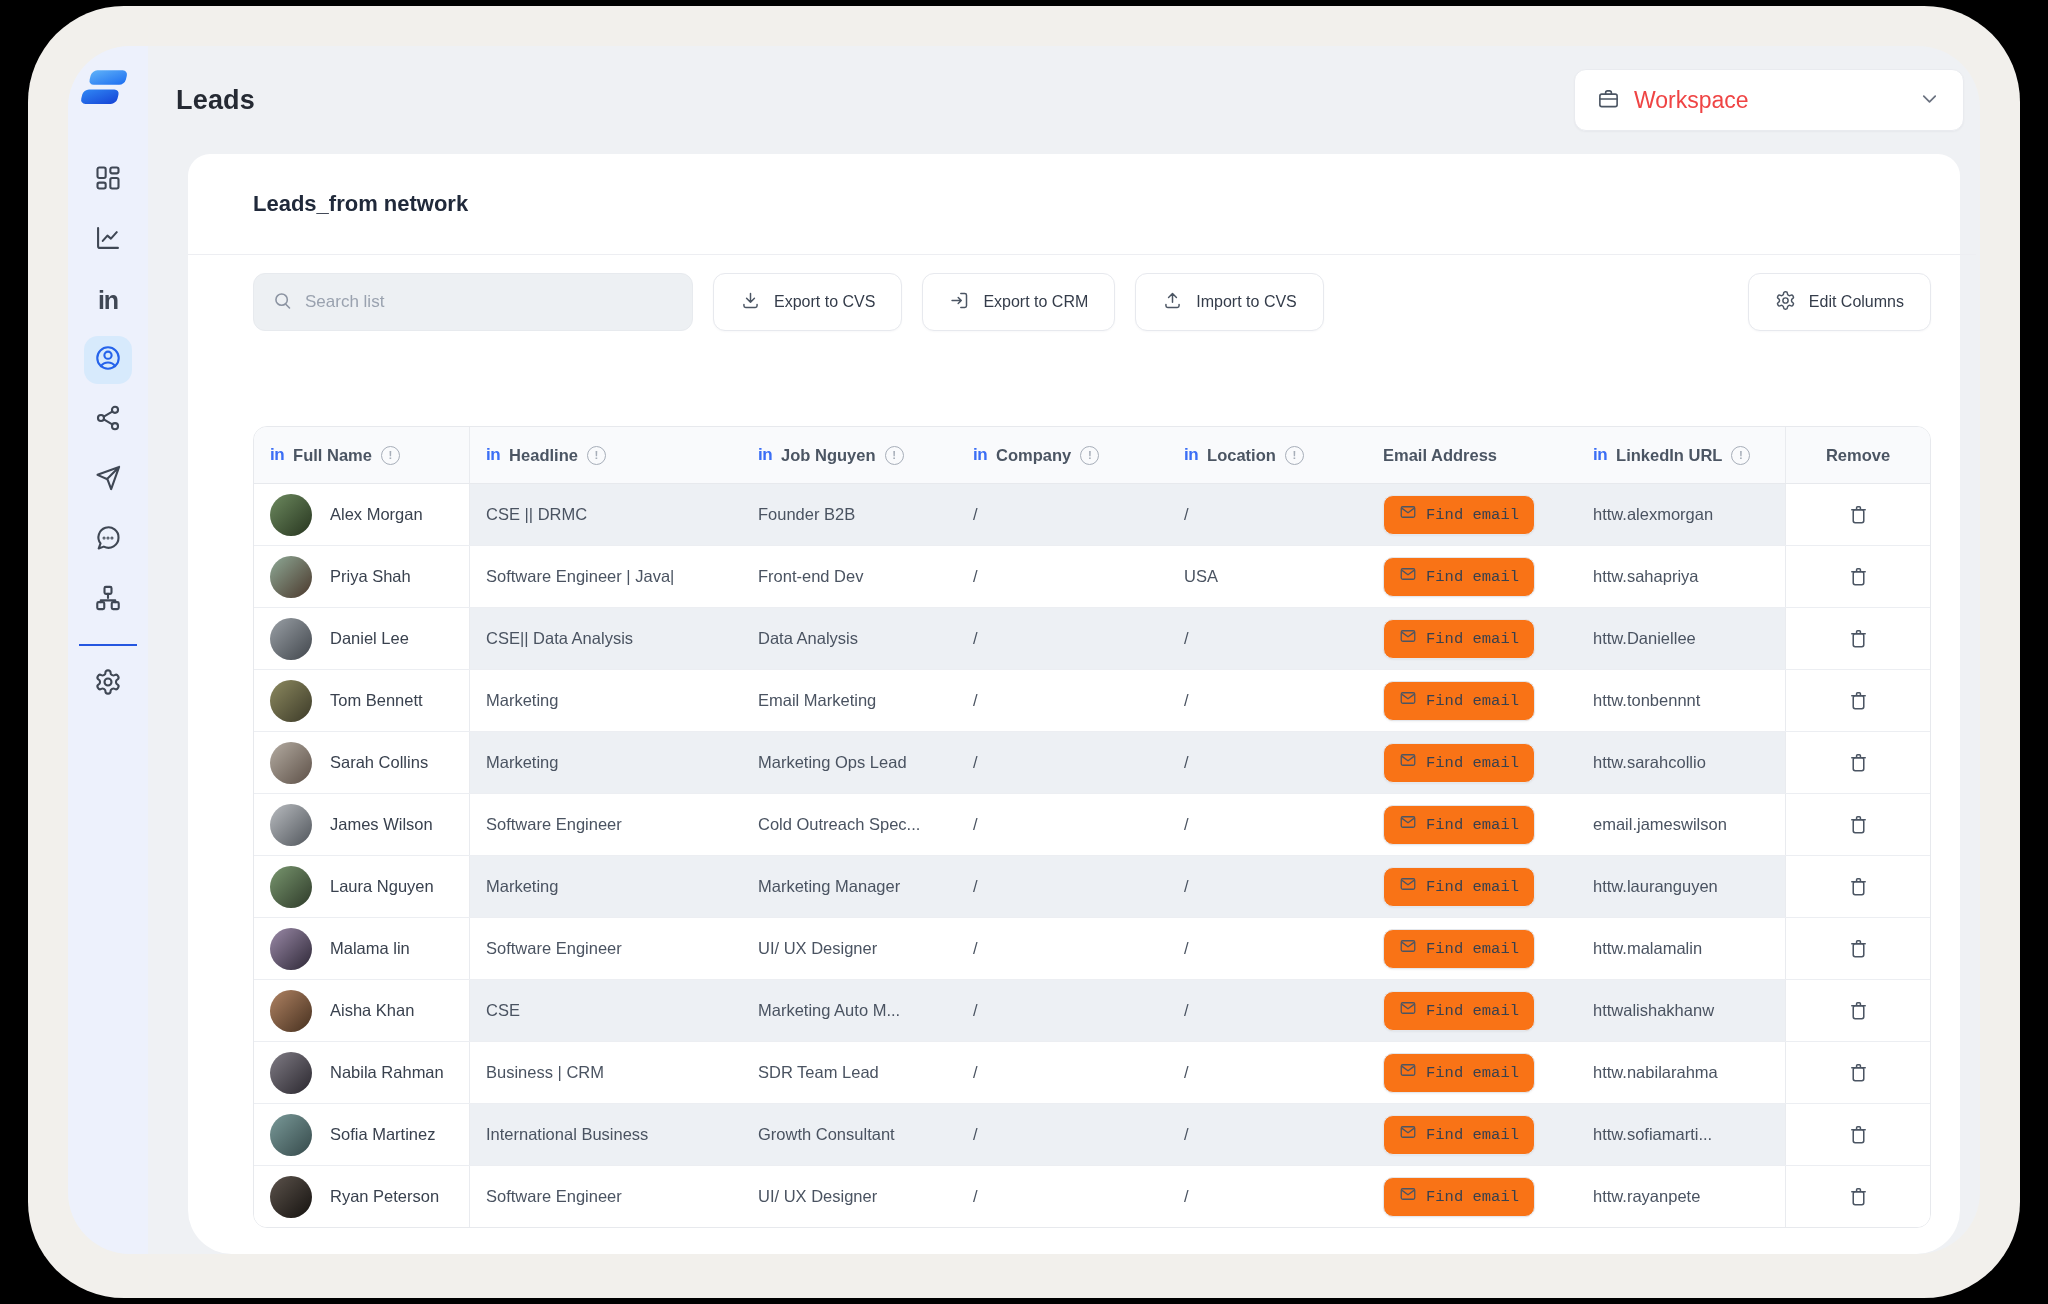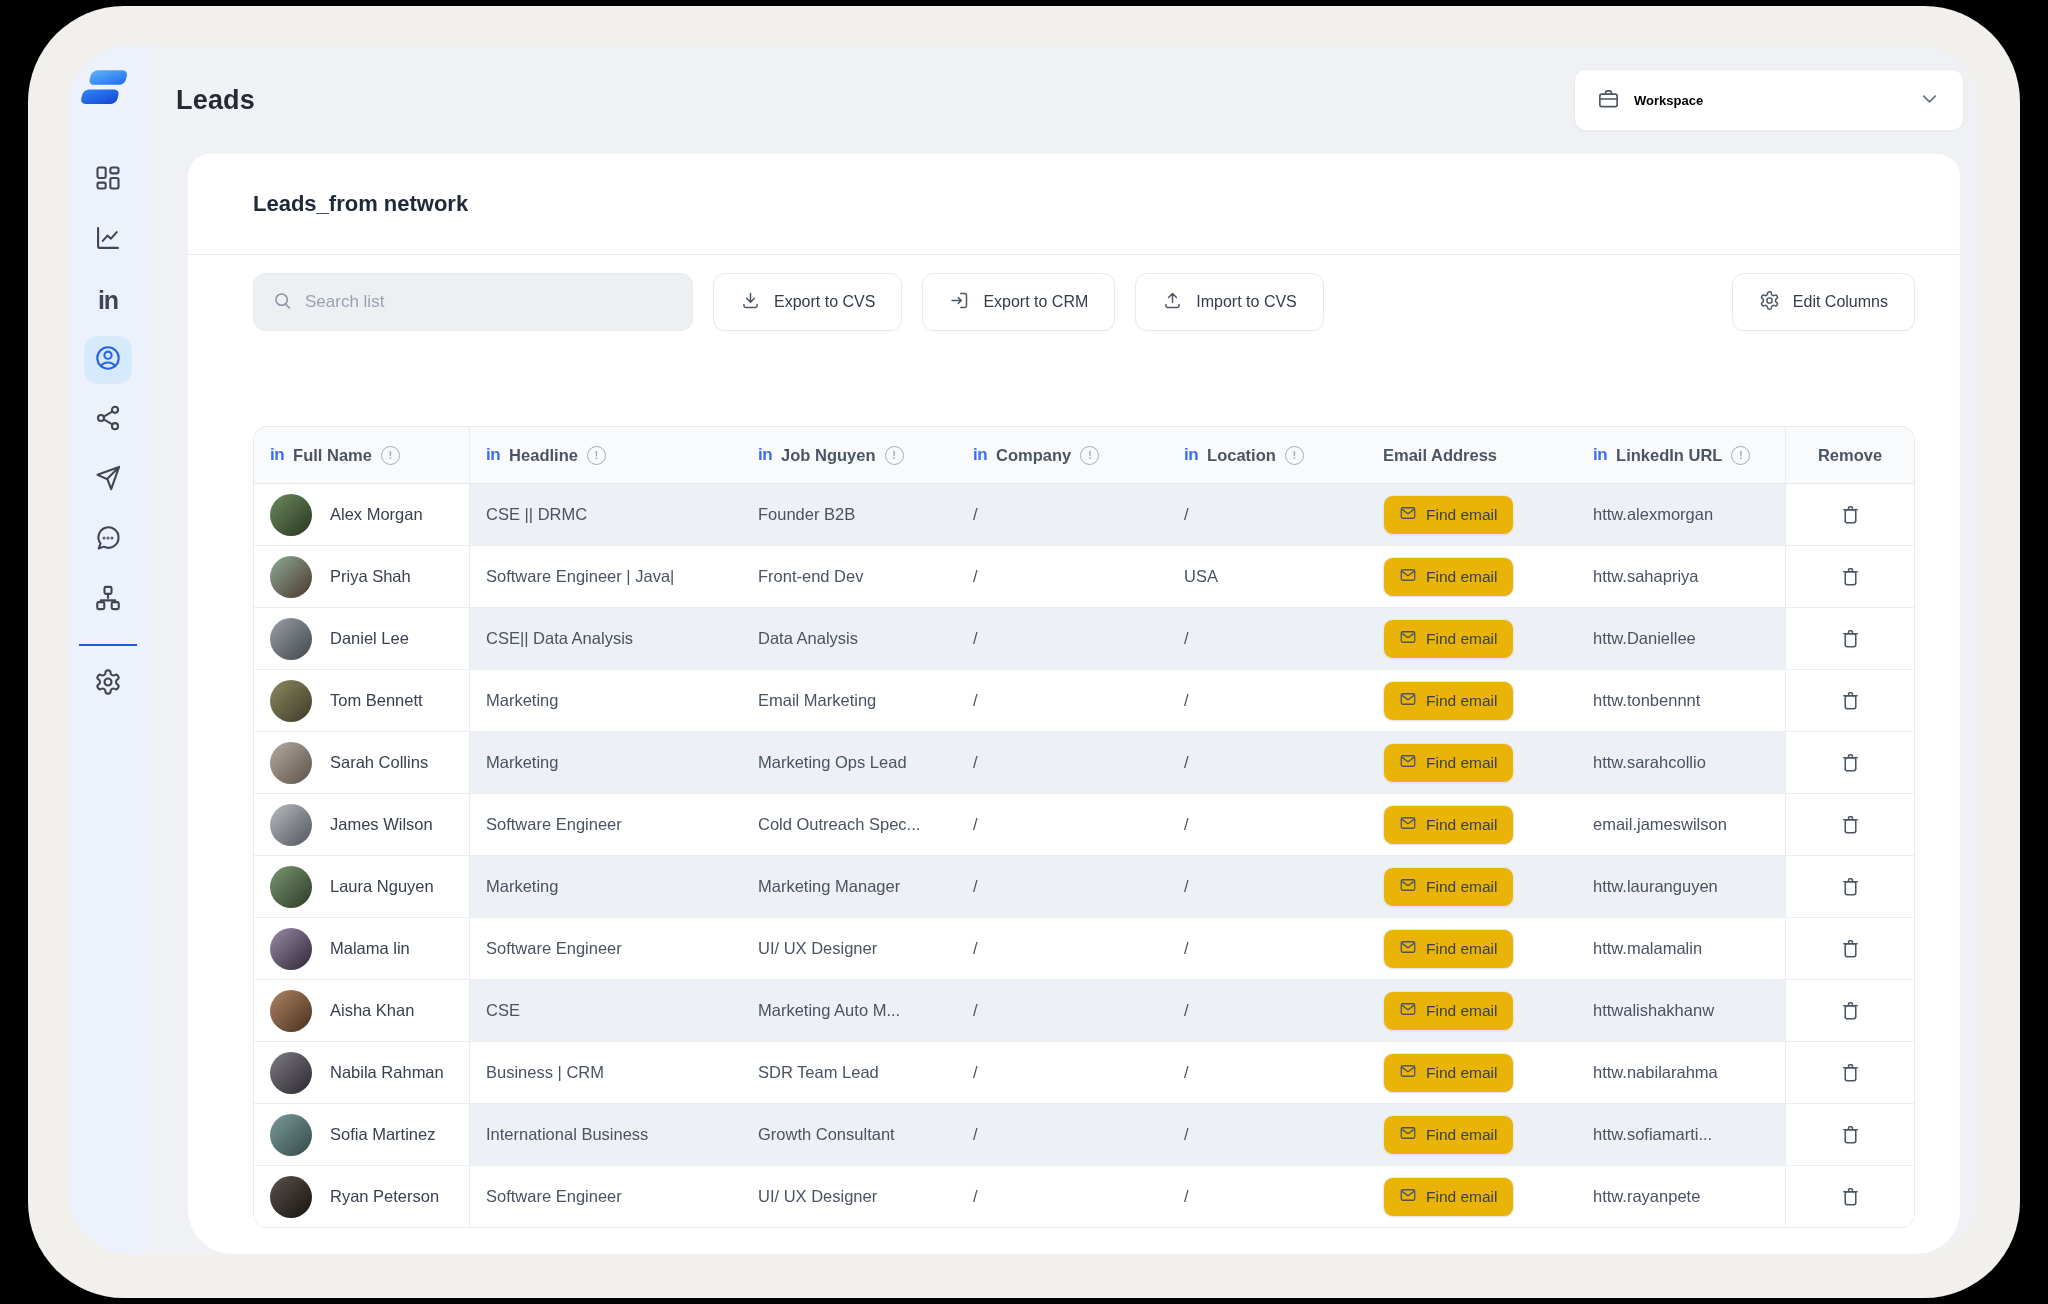--- a/index.html
+++ b/index.html
@@ -22,25 +22,25 @@
   .nav-in { font-weight:800; font-size:25px; color:#3f4754; letter-spacing:-1px; }
   .nav-divider { width:58px; height:0; border-top:2px solid#2456e0; margin:8px 0 14px 0; }
 
   
   .main { flex:1; display:flex; flex-direction:column; min-width:0; }
   .topbar { height:108px; display:flex; align-items:center; padding:0 16px 0 28px; flex:none; }
   .page-title { font-size:27px; font-weight:700; color:#252a33; letter-spacing:.2px; }
   .workspace-btn { margin-left:auto; width:390px; height:62px; background:#fff; border:1px solid #e9ebef; border-radius:12px;
                    display:flex; align-items:center; padding:0 22px; gap:14px; cursor:pointer; box-shadow:0 1px 2px rgba(20,30,50,.04); }
   .workspace-btn svg { width:23px; height:23px; stroke:#4b5563; stroke-width:1.7; fill:none; stroke-linecap:round; stroke-linejoin:round; }
-  .workspace-label { font-size:13px; color:#000000;font-weight:bold; }
+  .workspace-label { font-size:23px; color:#ef4444; }
   .workspace-btn .chev { margin-left:auto; }
 
   
-  .card { flex:1; margin:0 20px 0 40px; background:#fff; border-radius:22px 22px 44px 44px; padding:0 45px 0 65px; display:flex; flex-direction:column; }
+  .card { flex:1; margin:0 20px 0 40px; background:#fff; border-radius:22px 22px 44px 44px; padding:0 29px 0 65px; display:flex; flex-direction:column; }
   .card-title-row { height:100px; display:flex; align-items:center; }
   .card-title { font-size:22px; font-weight:700; color:#20293a; }
   .card-divider { height:0; border-top:1px solid #edeef2; margin:0 -45px 0 -65px; }
 
   .toolbar { margin-top:18px; height:58px; display:flex; align-items:flex-end; gap:20px; flex:none; }
   .search-box { width:440px; height:58px; background:#edf0f3; border:1px solid #e7eaee; border-radius:12px; display:flex; align-items:center; padding:0 18px; gap:12px; }
   .search-box svg { width:21px; height:21px; stroke:#8b93a1; stroke-width:1.8; fill:none; stroke-linecap:round; flex:none; }
   .search-box input { border:none; outline:none; background:transparent; font-size:17px; color:#3a4150; width:100%; font-family:inherit; }
   .search-box input::placeholder { color:#9aa2af; }
   .tb-btn { height:58px; padding:0 26px; background:#fff; border:1px solid #e7e9ee; border-radius:12px; display:flex; align-items:center; gap:13px;
@@ -59,22 +59,22 @@
   .info-ic { width:19px; height:19px; border:1.6px solid #a7aeb9; border-radius:50%; color:#a7aeb9; font-size:11.5px; font-weight:700;
              display:inline-flex; align-items:center; justify-content:center; flex:none; cursor:pointer; }
 
   .trow { border-bottom:1px solid #eceef2; }
   .tbody .trow:last-child { border-bottom:none; }
   .td { height:61px; display:flex; align-items:center; padding:0 10px 0 16px; font-size:16.5px; color:#4a5361; background:#fff; }
   .trow:nth-child(odd) .td.mid { background:#edf0f4; }
   .td.c-name { gap:18px; border-right:1px solid #e9ebef; color:#39414e; }
   .td.c-remove { border-left:1px solid #e9ebef; justify-content:center; padding:0; }
   .avatar { width:42px; height:42px; border-radius:50%; flex:none; }
-  .find-email { height:40px; padding:0 15px; background:#eab308; border:1px solid #e4e7ec; border-radius:10px; display:flex; align-items:center; gap:9px;
-                font-size:15.5px; color:#39414e; font-weight:500; cursor:pointer; box-shadow:0 1px 2px rgba(20,30,50,.05); font-family:Liberation Sans, sans-serif; }
+  .find-email { height:40px; padding:0 15px; background:#f97316; border:1px solid #e4e7ec; border-radius:10px; display:flex; align-items:center; gap:9px;
+                font-size:15.5px; color:#39414e; font-weight:500; cursor:pointer; box-shadow:0 1px 2px rgba(20,30,50,.05); font-family:Liberation Mono, monospace; }
   .find-email svg { width:18px; height:18px; stroke:#4b5563; stroke-width:1.7; fill:none; stroke-linecap:round; stroke-linejoin:round; }
   .trash-btn { width:40px; height:40px; border:none; background:transparent; display:flex; align-items:center; justify-content:center; cursor:pointer; }
   .trash-btn svg { width:23px; height:23px; stroke:#4b5563; stroke-width:1.6; fill:none; stroke-linecap:round; stroke-linejoin:round; }
 </style>
 </head>
 <body>
 
 <div class="device">
   <div class="app">
 

